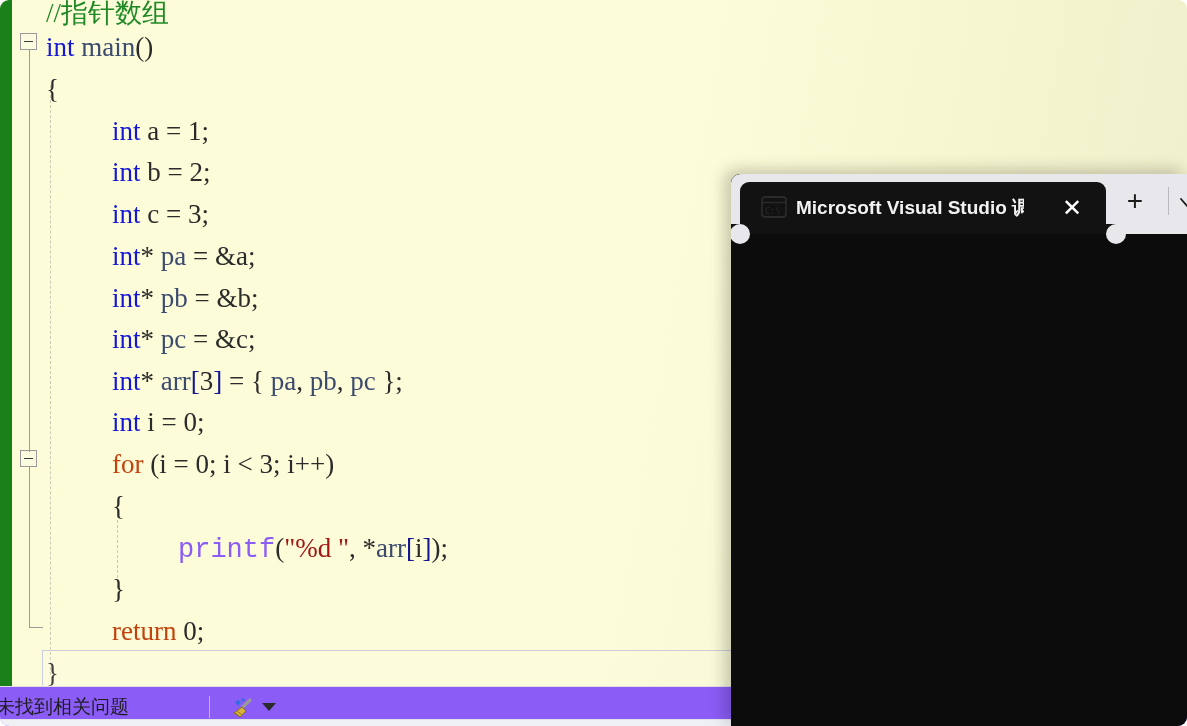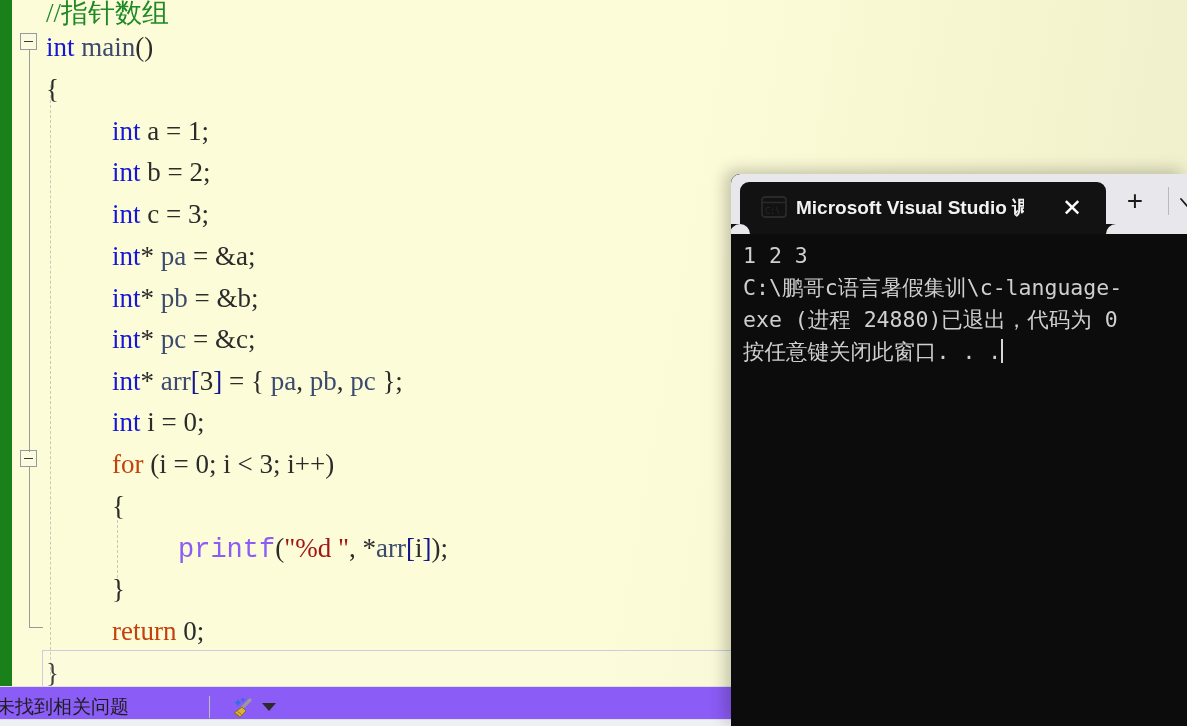--- a/index.html
+++ b/index.html
@@ -6,20 +6,21 @@
     margin: 0; padding: 0;
     width: 1187px; height: 726px;
     overflow: hidden;
     background: #ffffff;
     font-family: "Liberation Sans", sans-serif;
   }
   #root {
     position: relative;
     width: 1187px; height: 726px;
     overflow: hidden;
+    border-radius: 9px;
   }
 
   
   #editor {
     position: absolute;
     left: 0; top: 0;
     width: 1187px; height: 686px;
     background: #fcfcd9;
     overflow: hidden;
   }
@@ -328,21 +329,14 @@
 
       <div id="tab-new">+</div>
       <div id="tab-strip-divider"></div>
       <div id="tab-dropdown">
         <svg width="22" height="22" viewBox="0 0 22 22">
           <path d="M4 7 L11 15 L18 7" fill="none" stroke="#1b1b1b" stroke-width="1.8" stroke-linecap="round" stroke-linejoin="round"></path>
         </svg>
       </div>
     </div>
 
-    <div id="console-body">
-      <div id="console-text">1 2 3
-C:\鹏哥c语言暑假集训\c-language-
-exe (进程 24880)已退出，代码为 0
-按任意键关闭此窗口. . .<span class="cursor-bar"></span></div>
-
-    </div>
   </div>
 </div>
 
 </body></html>

